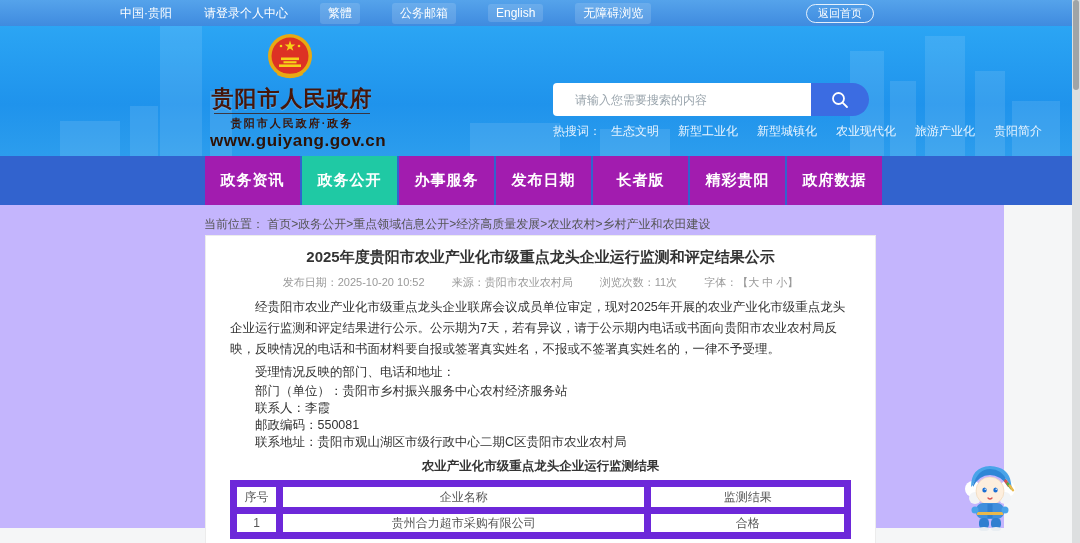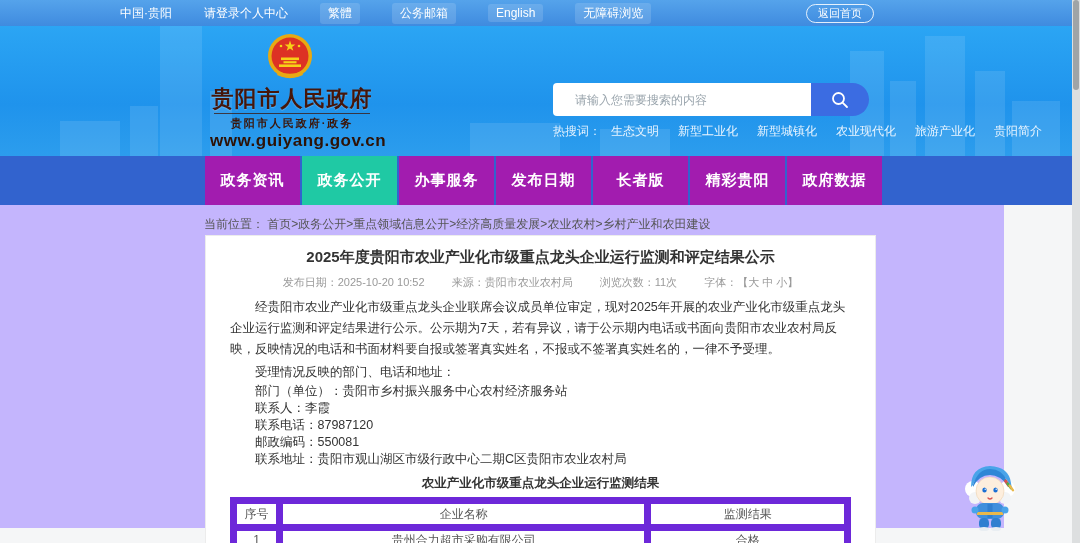--- a/index.html
+++ b/index.html
@@ -188,21 +188,20 @@
       <span>发布日期：2025-10-20 10:52</span>
       <span>来源：贵阳市农业农村局</span>
       <span>浏览次数：11次</span>
       <span>字体：【大 中 小】</span>
     </div>
 
     <p class="para">经贵阳市农业产业化市级重点龙头企业联席会议成员单位审定，现对2025年开展的农业产业化市级重点龙头企业运行监测和评定结果进行公示。公示期为7天，若有异议，请于公示期内电话或书面向贵阳市农业农村局反映，反映情况的电话和书面材料要自报或签署真实姓名，不报或不签署真实姓名的，一律不予受理。</p>
     <p class="para" style="margin-top:2px">受理情况反映的部门、电话和地址：</p>
     <p class="cline">部门（单位）：贵阳市乡村振兴服务中心农村经济服务站</p>
     <p class="cline">联系人：李霞</p>
-    <p class="cline">联系电话：87987120</p>
     <p class="cline">邮政编码：550081</p>
     <p class="cline">联系地址：贵阳市观山湖区市级行政中心二期C区贵阳市农业农村局</p>
 
     <div class="table-title">农业产业化市级重点龙头企业运行监测结果</div>
     <table class="result">
       <thead>
         <tr>
           <th class="col-no">序号</th>
           <th class="col-name">企业名称</th>
           <th class="col-res">监测结果</th>

